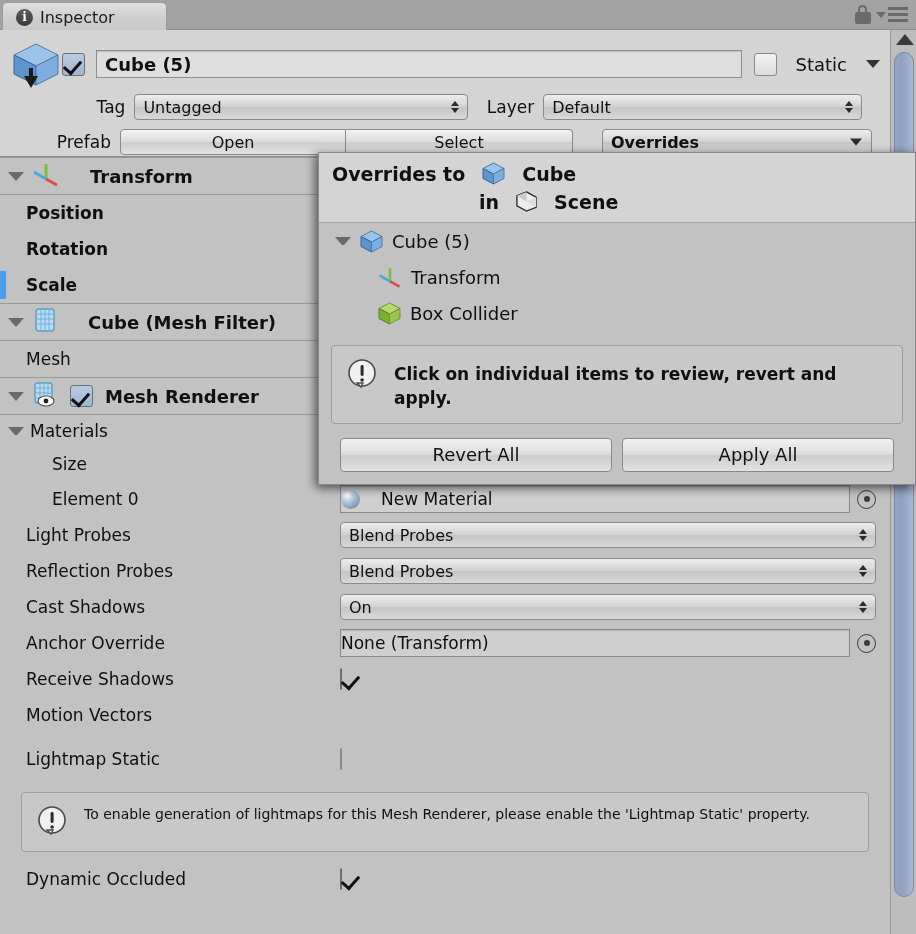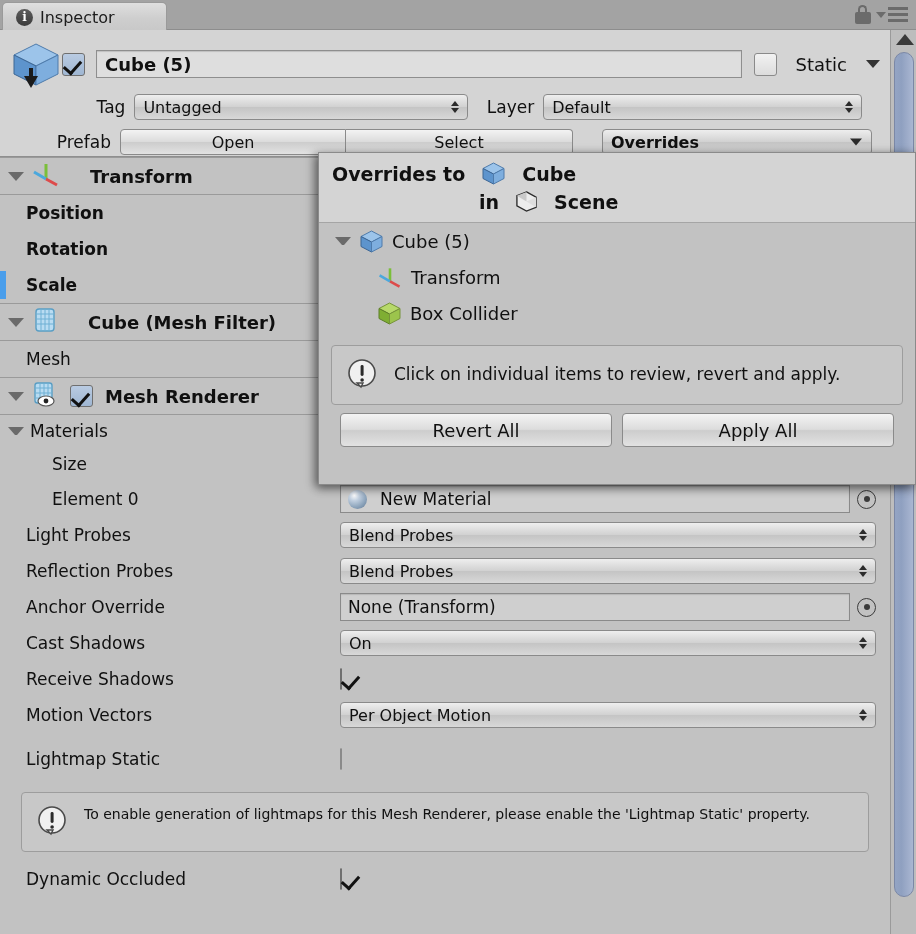--- a/index.html
+++ b/index.html
@@ -134,21 +134,21 @@
   .prop-row{ display:flex; align-items:center; height:36px; position:relative; }
   .prop-label{ padding-left:26px; font-size:17px; }
   .prop-label.bold{ font-weight:bold; }
   .prop-label.indent2{ padding-left:52px; }
   .override-bar{ position:absolute; left:0; top:4px; width:6px; height:28px; background:#4a9eeb; }
 
   .field-col{ position:absolute; left:340px; right:14px; }
   .objfield{
     height:28px; background:#cfcfcf; border:1px solid #8a8a8a;
     box-shadow: inset 0 1px 1px rgba(0,0,0,.12);
-    display:flex;align-items:center; padding-left:7px; gap:13px; font-size:17px;
+    display:flex;align-items:center; gap:21px; font-size:17px;
   }
   .matball{ width:19px;height:19px;border-radius:50%;
     background:radial-gradient(circle at 33% 28%, #ffffff 0%, #c2d0e0 28%, #8fa6bd 62%, #5d7591 100%);}
   .target-dot{
     width:19px;height:19px;border:1.6px solid #3b3b3b;border-radius:50%;
     position:relative; flex:0 0 19px; margin-left:7px;
   }
   .target-dot::after{content:"";position:absolute;left:5.5px;top:5.5px;width:6px;height:6px;border-radius:50%;background:#3b3b3b;}
 
   .helpbox{
@@ -380,60 +380,51 @@
         <span>Blend Probes</span>
         <span class="updown">
               <i class="u"></i>
               <i class="d"></i>
             </span>
       </span>
     </span>
   </div>
 
   <div class="prop-row" style="height:36px;">
-    <span class="prop-label">Anchor Override</span>
-    <span class="field-col" style="display:flex;align-items:center;">
-      <span class="objfield" style="flex:1;">
-        <span>None (Transform)</span>
-      </span>
-      <span class="target-dot"></span>
-    </span>
-  </div>
-
-  <div class="prop-row" style="height:36px;">
     <span class="prop-label">Cast Shadows</span>
     <span class="field-col">
       <span class="dropdown" style="width:100%;">
         <span>On</span>
         <span class="updown">
               <i class="u"></i>
               <i class="d"></i>
             </span>
       </span>
     </span>
   </div>
 
   <div class="prop-row" style="height:36px;">
+    <span class="prop-label">Anchor Override</span>
+    <span class="field-col" style="display:flex;align-items:center;">
+      <span class="objfield" style="flex:1;">
+        <span>None (Transform)</span>
+      </span>
+      <span class="target-dot"></span>
+    </span>
+  </div>
+
+  <div class="prop-row" style="height:36px;">
     <span class="prop-label">Receive Shadows</span>
     <span class="field-col">
       <span class="chk on"></span>
     </span>
   </div>
 
   <div class="prop-row" style="height:36px;">
     <span class="prop-label">Motion Vectors</span>
-    <span class="field-col">
-      <span class="dropdown" style="width:100%;">
-        <span>Per Object Motion</span>
-        <span class="updown">
-              <i class="u"></i>
-              <i class="d"></i>
-            </span>
-      </span>
-    </span>
   </div>
 
   <div class="prop-row" style="height:52px;">
     <span class="prop-label">Lightmap Static</span>
     <span class="field-col">
       <span class="chk off"></span>
     </span>
   </div>
 
   <div class="helpbox">
@@ -514,21 +505,21 @@
     <span>
       <svg width="25" height="25" viewBox="0 0 25 25" style="vertical-align:-5px;">
         <polygon points="12.5,2 23,7.5 12.5,13 2,7.5" fill="#b7d96a" stroke="#76933a"></polygon>
         <polygon points="2,7.5 12.5,13 12.5,23 2,17.5" fill="#7fae33" stroke="#5d7f28"></polygon>
         <polygon points="23,7.5 12.5,13 12.5,23 23,17.5" fill="#9cc44c" stroke="#76933a"></polygon>
       </svg>
     </span>
     <span>Box Collider</span>
   </div>
 
-  <div class="helpbox" style="margin:14px 12px 8px 12px;">
+  <div class="helpbox" style="margin:14px 12px 14px 12px;font-weight:bold;">
     <span class="warn-ico">
       <svg width="34" height="34" viewBox="0 0 34 34">
         <circle cx="16" cy="15" r="13" fill="#f0f0f0" stroke="#4a4a4a" stroke-width="1.6"></circle>
         <path d="M11 25 L15 29 L17 25 Z" fill="#f0f0f0" stroke="#4a4a4a" stroke-width="1.4"></path>
         <rect x="14.6" y="7" width="3" height="11" rx="1.4" fill="#2b2b2b"></rect>
         <circle cx="16.1" cy="22" r="1.8" fill="#2b2b2b"></circle>
       </svg>
     </span>
     <span style="line-height:1.4;font-size:17px;padding-top:5px;">Click on individual items to review, revert and apply.</span>
   </div>

